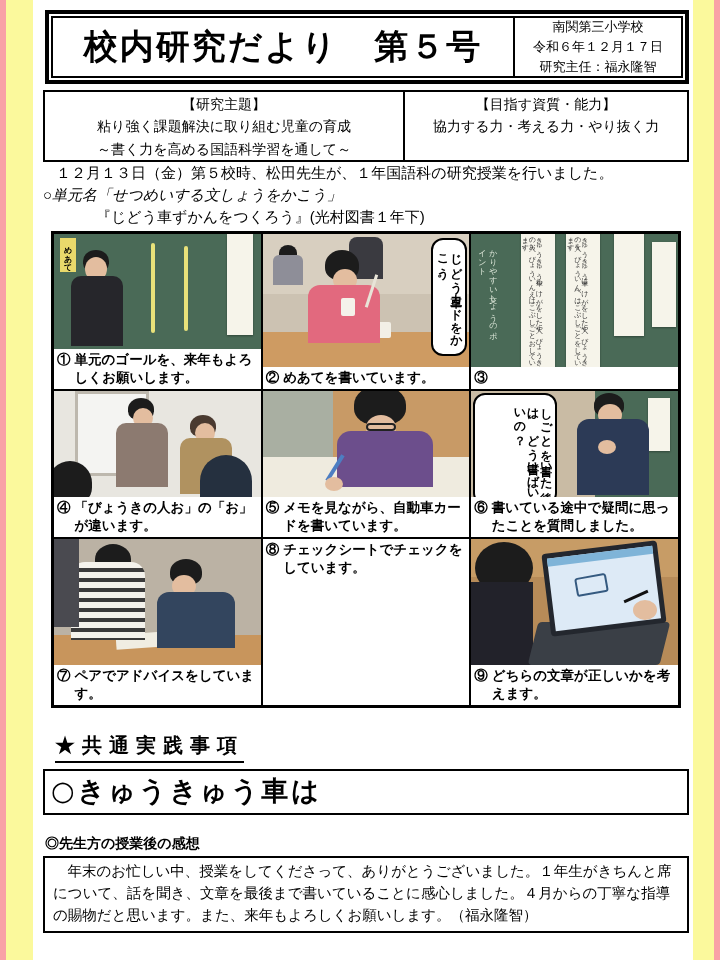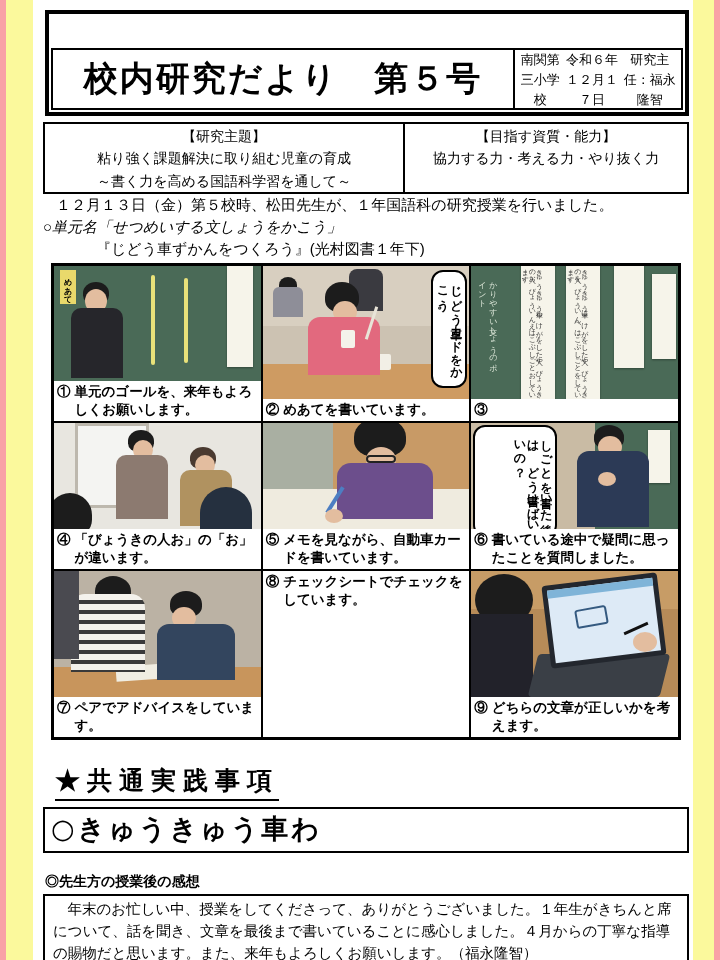--- a/index.html
+++ b/index.html
@@ -14,29 +14,29 @@
   .edge-strip { position:absolute; top:0; width:6px; height:100%; background:#F9A1A6; }
   .edge-strip.left { left:0; }
   .edge-strip.right { right:0; }
   .paper {
     position:absolute; left:33px; top:0; width:660px; height:960px;
     background:#FFFFFF; padding:10px 4px 0 10px;
   }
 
   
   .header-box { border:4px solid #000; padding:2px; margin-left:2px; width:644px; background:#fff; }
-  .header-inner { border:2px solid #000; display:flex; align-items:stretch; height:62px;margin-top:32px; }
+  .header-inner { border:2px solid #000; display:flex; align-items:stretch; height:62px; }
   .header-title {
     flex:1; display:flex; align-items:center; justify-content:center;
     font-size:34px; font-weight:900; letter-spacing:2px;
     font-family:"DejaVu Sans", sans-serif;
   }
   .header-divider { width:2px; background:#000; }
   .header-info {
-    width:166px; display:flex; flex-direction:row; justify-content:center;
+    width:166px; display:flex; flex-direction:column; justify-content:center;
     font-family:"Liberation Serif", serif; font-size:13px; line-height:1.55;
     text-align:center; padding:0 4px;
   }
 
   
   .theme-table {
     margin:6px 0 0 0; width:646px; border:2px solid #000; display:flex; height:72px;
     font-family:"Liberation Serif", serif; font-size:14px;
   }
   .theme-left { flex:1.27; border-right:2px solid #000; text-align:center; padding-top:2px; line-height:1.6; }
@@ -75,21 +75,21 @@
   .bubble {
     background:#fff; border:2px solid #000; border-radius:12px;
     padding:5px 3px; font-size:12px; line-height:1.1; z-index:3;
   }
   .strip { background:#F6F4EA; box-shadow:0 1px 2px rgba(0,0,0,.35); }
   .strip .vtext { font-size:7px; font-weight:normal; line-height:1; letter-spacing:-1px; color:#333; padding:2px 1px; }
 
   
   .practice-heading {
     margin:24px 0 6px 12px; display:inline-block;
-    font-size:25px; font-weight:bold; letter-spacing:7px;
+    font-size:20px; font-weight:bold; letter-spacing:7px;
     border-bottom:2px solid #000; padding-bottom:2px;
   }
   .practice-box {
     width:646px; border:2px solid #000; padding:2px 8px 4px 6px;
     font-size:27px; font-weight:900; letter-spacing:3px;
     font-family:"DejaVu Sans", sans-serif;
   }
 
   
   .feedback-heading { margin:20px 0 3px 2px; font-size:14px; font-weight:bold; }
@@ -287,18 +287,18 @@
         <span class="num">⑨</span>
         <span>どちらの文章が正しいかを考えます。</span>
       </div>
     </div>
 
   </div>
 
   <div>
     <span class="practice-heading">★共通実践事項</span>
   </div>
-  <div class="practice-box">○きゅうきゅう車わ</div>
+  <div class="practice-box">○きゅうきゅう車は</div>
 
   <div class="feedback-heading">◎先生方の授業後の感想</div>
   <div class="feedback-box">　年末のお忙しい中、授業をしてくださって、ありがとうございました。１年生がきちんと席について、話を聞き、文章を最後まで書いていることに感心しました。４月からの丁寧な指導の賜物だと思います。また、来年もよろしくお願いします。（福永隆智）</div>
 
 </div>
 
 </body></html>

